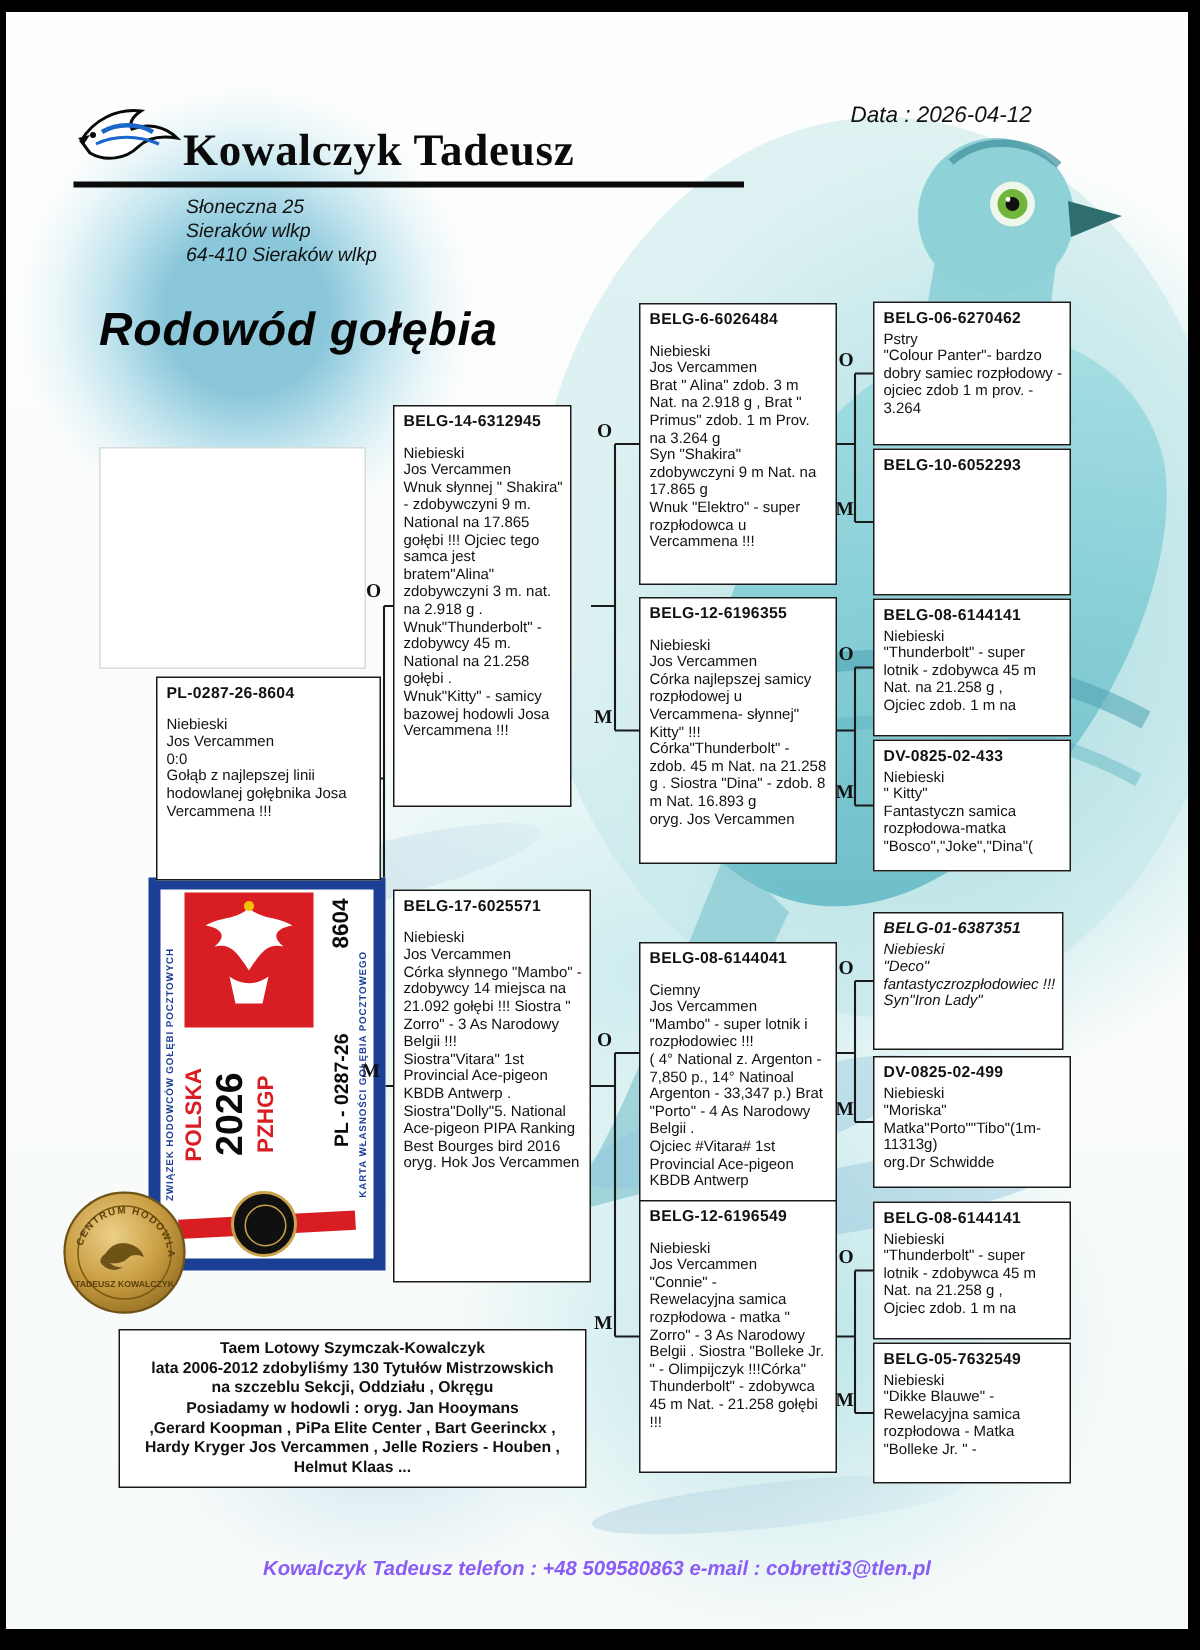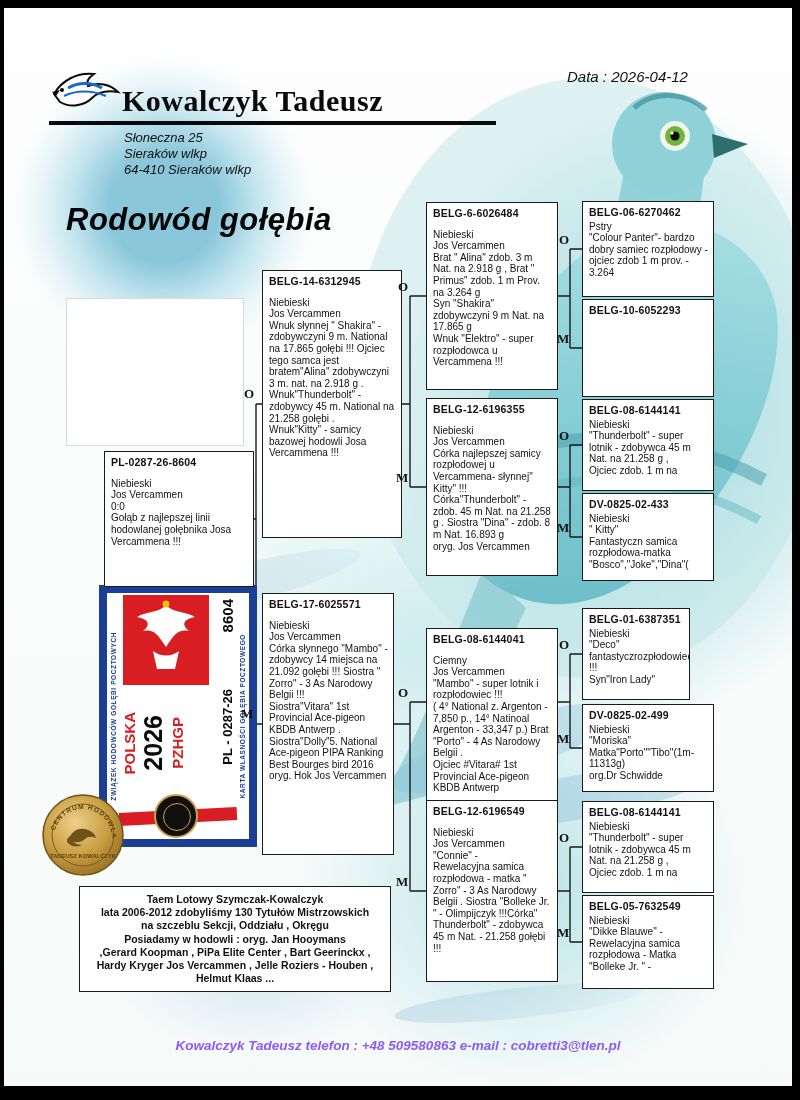--- a/index.html
+++ b/index.html
@@ -133,21 +133,21 @@
   <div class="photo-box"></div>
 
   <div class="pbox" style="left:100px;top:443px;width:150px;height:136px;">
     <div class="ring">PL-0287-26-8604</div>
     <div class="body">Niebieski
 Jos Vercammen
 0:0
 Gołąb z najlepszej linii hodowlanej gołębnika Josa Vercammena !!!</div>
   </div>
 
-  <div class="pbox" style="left:258px;top:262px;width:140px;height:268px;">
+  <div class="pbox" style="left:258px;top:262px;width:119px;height:268px;">
     <div class="ring">BELG-14-6312945</div>
     <div class="body">Niebieski
 Jos Vercammen
 Wnuk słynnej " Shakira" - zdobywczyni 9 m. National na 17.865 gołębi !!! Ojciec tego samca jest bratem"Alina" zdobywczyni 3 m. nat. na 2.918 g .
 Wnuk"Thunderbolt" - zdobywcy 45 m. National na 21.258 gołębi .
 Wnuk"Kitty" - samicy bazowej hodowli Josa Vercammena !!!</div>
   </div>
   <div class="pbox" style="left:258px;top:585px;width:132px;height:262px;">
     <div class="ring">BELG-17-6025571</div>
     <div class="body">Niebieski
@@ -203,21 +203,21 @@
     <div class="body">Niebieski
 "Thunderbolt" - super lotnik - zdobywca 45 m Nat. na 21.258 g ,
 Ojciec zdob. 1 m na</div>
   </div>
   <div class="pbox" style="left:578px;top:485px;width:132px;height:88px;">
     <div class="ring" style="margin-bottom:2px;">DV-0825-02-433</div>
     <div class="body">Niebieski
 " Kitty"
 Fantastyczn samica rozpłodowa-matka "Bosco","Joke","Dina"(</div>
   </div>
-  <div class="pbox" style="left:578px;top:600px;width:108px;height:92px;">
+  <div class="pbox" style="left:578px;top:600px;width:127px;height:92px;font-style:italic;">
     <div class="ring" style="margin-bottom:2px;">BELG-01-6387351</div>
     <div class="body">Niebieski
 "Deco"
 fantastyczrozpłodowiec !!!
 Syn"Iron Lady"</div>
   </div>
   <div class="pbox" style="left:578px;top:696px;width:132px;height:88px;">
     <div class="ring" style="margin-bottom:2px;">DV-0825-02-499</div>
     <div class="body">Niebieski
 "Moriska"

